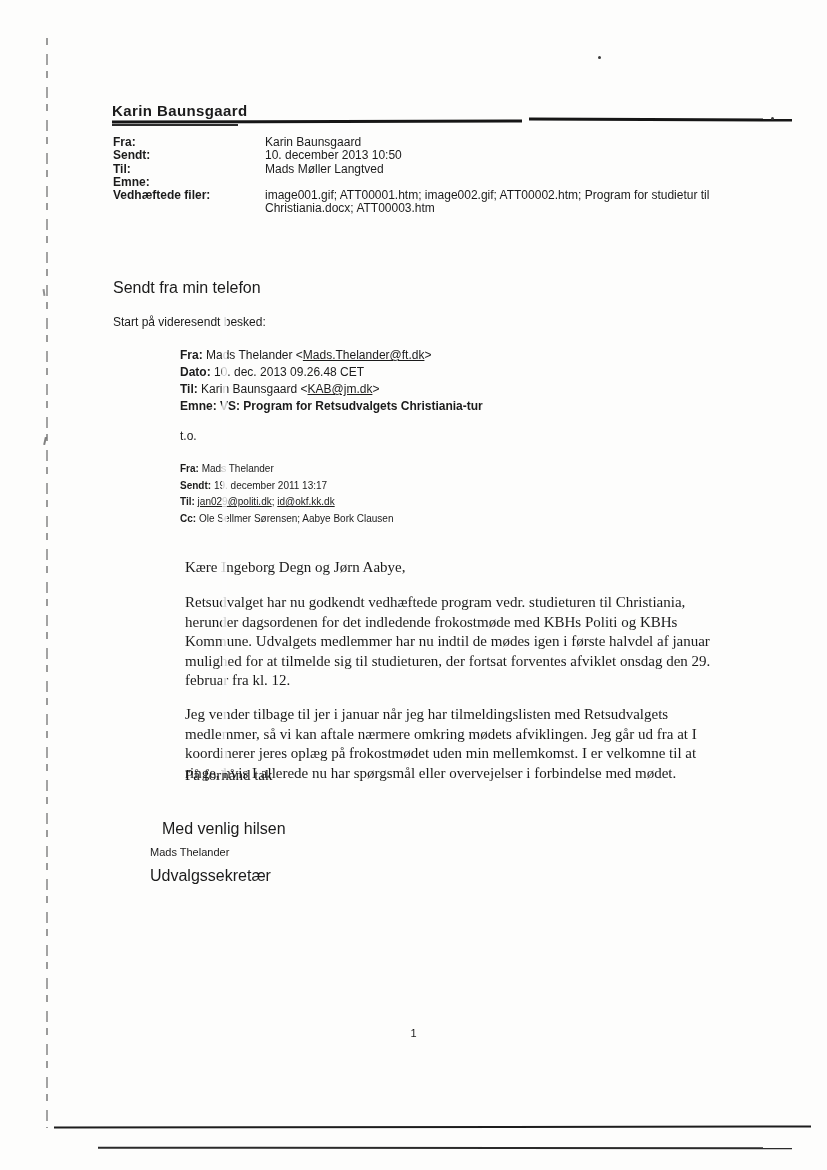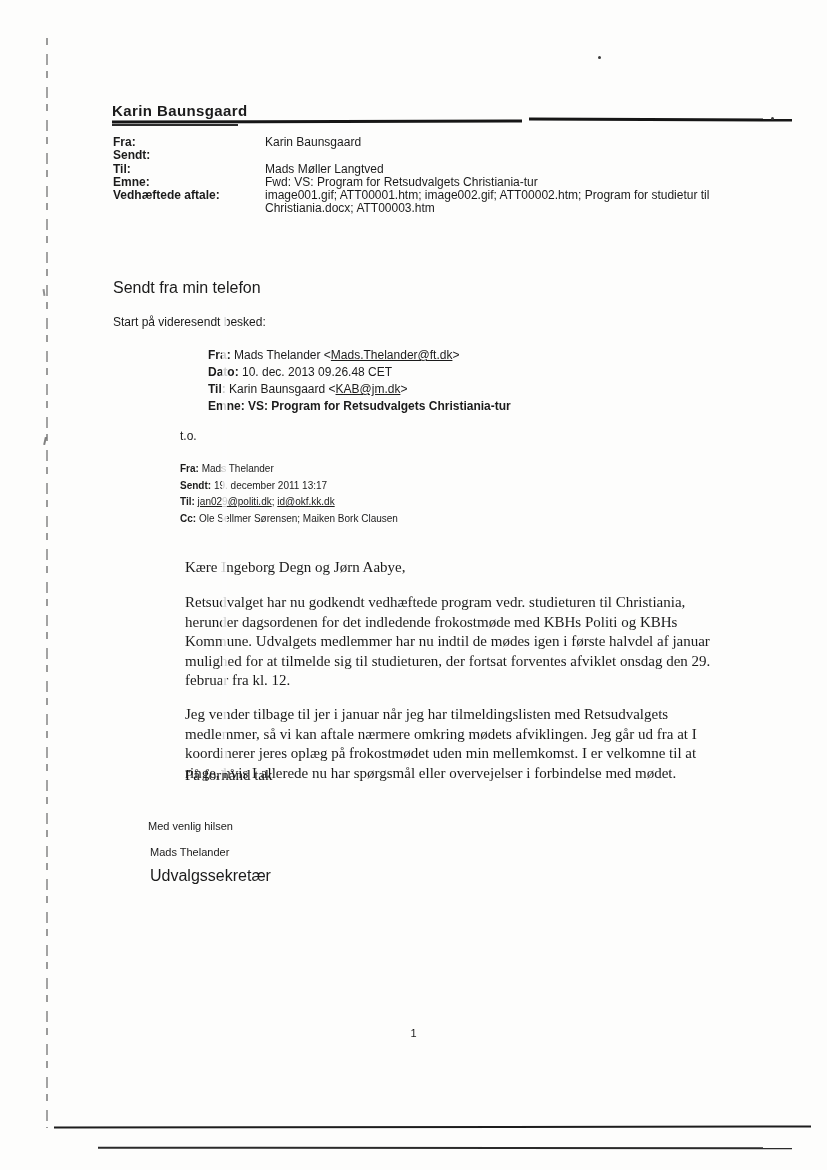--- a/index.html
+++ b/index.html
@@ -32,33 +32,33 @@
 
   
   .meta { position:absolute; left:113px; top:136px; font-size:12px; line-height:13.3px; width:640px; }
   .meta-row { display:flex; }
   .meta-label { font-weight:bold; flex:0 0 152px; }
   .meta-value { width:475px; }
 
   .sent-from { position:absolute; left:113px; top:279px; font-size:16px; }
   .fwd-intro { position:absolute; left:113px; top:315px; font-size:12px; }
 
-  .fwd1 { position:absolute; left:180px; top:347px; font-size:12px; line-height:17px;margin-left:28px; }
+  .fwd1 { position:absolute; left:180px; top:347px; font-size:12px; line-height:17px; }
   .fwd2 { position:absolute; left:180px; top:461px; font-size:10px; line-height:16.5px; }
   .note { position:absolute; left:180px; top:429px; font-size:12px; }
   .lbl { font-weight:bold; }
   .bold-line { font-weight:bold; }
   .link { text-decoration:underline; color:inherit; }
 
   .salutation { position:absolute; left:151px; top:559px; font-size:15px; }
   .para1 { position:absolute; left:151px; top:593px; width:549px; font-size:15px; line-height:19.5px; }
   .para2 { position:absolute; left:151px; top:705px; width:549px; font-size:15px; line-height:19.5px; }
   .thanks { position:absolute; left:151px; top:767px; font-size:15px; }
 
-  .sig-greet { position:absolute; left:148px; top:820px; font-size:11px;text-align:center; }
+  .sig-greet { position:absolute; left:162px; top:820px; font-size:16px;text-align:center; }
   .sig-name  { position:absolute; left:150px; top:846px; font-size:11px; }
   .sig-title { position:absolute; left:150px; top:859px; font-size:16px;margin-top:8px; }
 
   .page-num { position:absolute; left:0; top:1027px; width:100%; text-align:center; font-size:11px; }
 </style>
 </head>
 <body>
 
 <div class="page">
 
@@ -75,31 +75,31 @@
 
   <div class="header-name sans">Karin Baunsgaard</div>
 
   <div class="meta sans">
     <div class="meta-row">
       <span class="meta-label">Fra:</span>
       <span class="meta-value">Karin Baunsgaard</span>
     </div>
     <div class="meta-row">
       <span class="meta-label">Sendt:</span>
+      <span class="meta-value">10. december 2013 10:50</span>
     </div>
     <div class="meta-row">
       <span class="meta-label">Til:</span>
       <span class="meta-value">Mads Møller Langtved</span>
     </div>
     <div class="meta-row">
       <span class="meta-label">Emne:</span>
-      <span class="meta-value">Fwd: VS: Program for Retsudvalgets Christiania-tur</span>
     </div>
     <div class="meta-row">
-      <span class="meta-label">Vedhæftede aftale:</span>
+      <span class="meta-label">Vedhæftede filer:</span>
       <span class="meta-value">image001.gif; ATT00001.htm; image002.gif; ATT00002.htm; Program for studietur til Christiania.docx; ATT00003.htm</span>
     </div>
   </div>
 
   <div class="sent-from sans">Sendt fra min telefon</div>
   <div class="fwd-intro sans">Start på videresendt besked:</div>
 
   <div class="fwd1 sans">
     <div>
       <span class="lbl">Fra:</span><span> Mads Thelander &lt;</span><span class="link">Mads.Thelander@ft.dk</span><span>&gt;</span>
@@ -122,21 +122,21 @@
       <span class="lbl">Fra:</span><span> Mads Thelander</span>
     </div>
     <div>
       <span class="lbl">Sendt:</span><span> 19. december 2011 13:17</span>
     </div>
     <div>
       <span class="lbl">Til:</span>
       <span class="link">jan029@politi.dk</span><span>; </span><span class="link">id@okf.kk.dk</span>
     </div>
     <div>
-      <span class="lbl">Cc:</span><span> Ole Sellmer Sørensen; Maiken Bork Clausen</span>
+      <span class="lbl">Cc:</span><span> Ole Sellmer Sørensen; Aabye Bork Clausen</span>
     </div>
   </div>
 
   <div class="salutation serif">Kære Ingeborg Degn og Jørn Aabye,</div>
   <div class="para1 serif">Retsudvalget har nu godkendt vedhæftede program vedr. studieturen til Christiania, herunder dagsordenen for det indledende frokostmøde med KBHs Politi og KBHs Kommune. Udvalgets medlemmer har nu indtil de mødes igen i første halvdel af januar mulighed for at tilmelde sig til studieturen, der fortsat forventes afviklet onsdag den 29. februar fra kl. 12.</div>
   <div class="para2 serif">Jeg vender tilbage til jer i januar når jeg har tilmeldingslisten med Retsudvalgets medlemmer, så vi kan aftale nærmere omkring mødets afviklingen. Jeg går ud fra at I koordinerer jeres oplæg på frokostmødet uden min mellemkomst. I er velkomne til at ringe, hvis I allerede nu har spørgsmål eller overvejelser i forbindelse med mødet.</div>
   <div class="thanks serif">På forhånd tak</div>
 
   <div class="sig-greet sans">Med venlig hilsen</div>
   <div class="sig-name sans">Mads Thelander</div>

